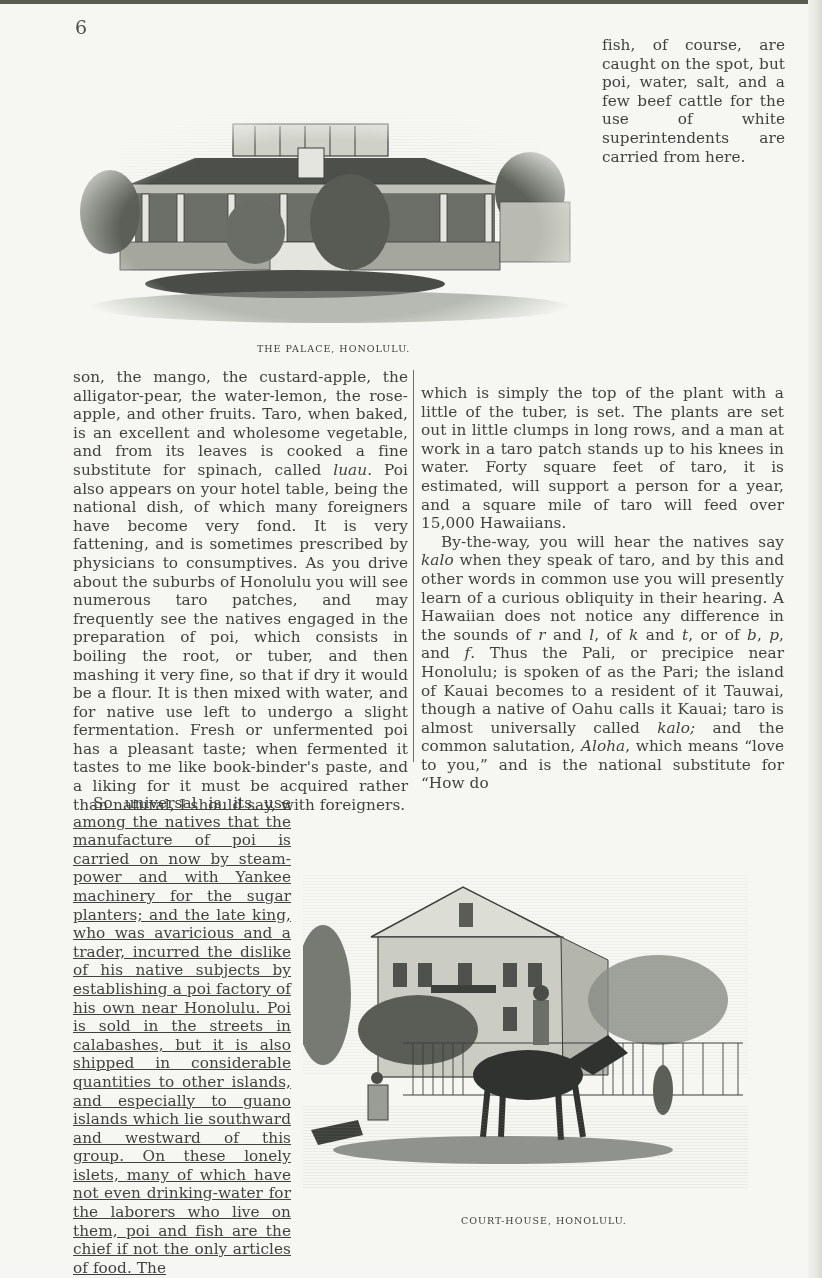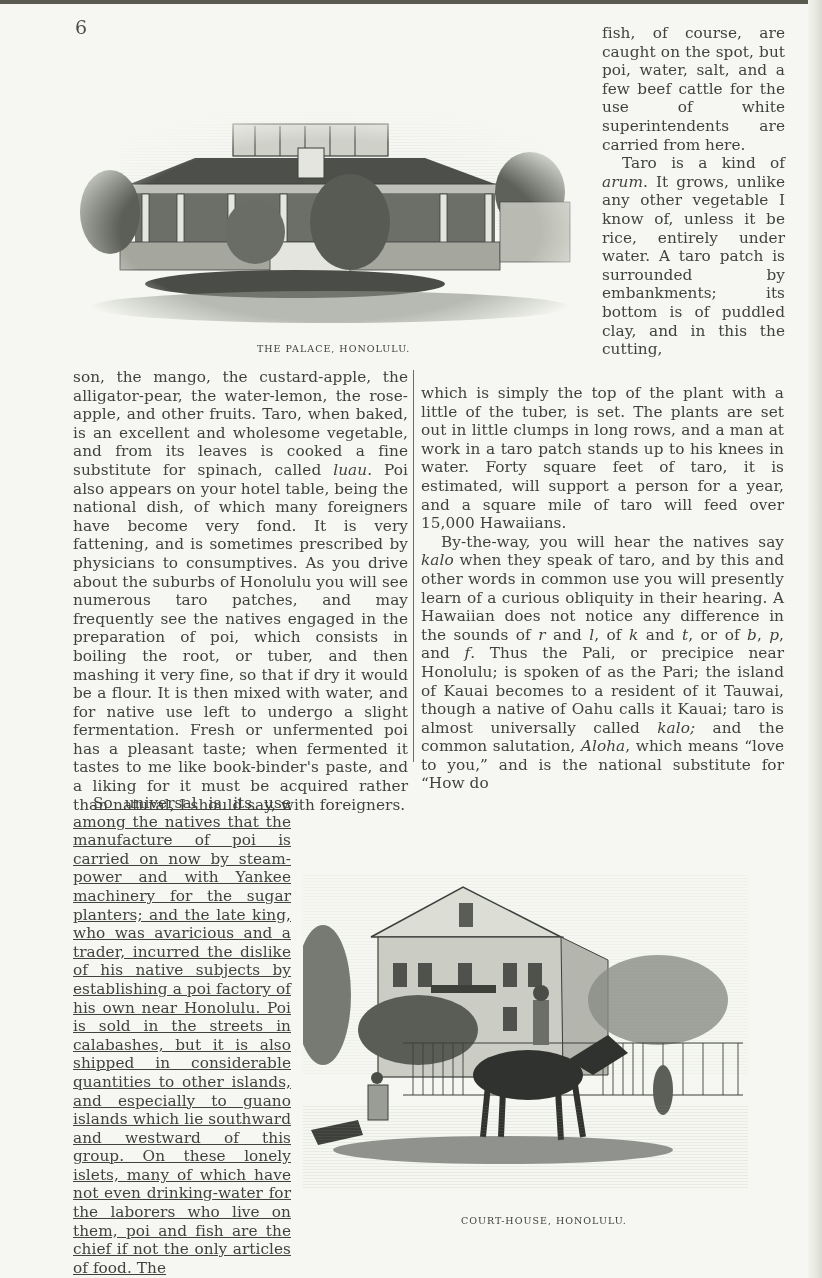--- a/index.html
+++ b/index.html
@@ -11,21 +11,21 @@
     position:relative;
   }
   .page-edge-top { position:absolute; left:0; top:0; width:822px; height:4px; background:#5a5a50; }
   .page-edge-right { position:absolute; right:0; top:0; width:14px; height:1278px;
     background:linear-gradient(to right,#f2f3ee,#e6e8e0 60%,#d9dbd2); }
   .page-number { position:absolute; left:75px; top:16px; font-size:19px; color:#4a4d49; }
   .text { font-size:15.3px; line-height:18.6px; text-align:justify; letter-spacing:0.05px; }
   .text p { margin:0; }
   .indent { text-indent:20px; }
   .col { position:absolute; }
-  .right-top { left:602px; top:24px; width:183px; }
+  .right-top { left:602px; top:36px; width:183px; }
   .col-left { left:73px; top:368px; width:335px; }
   .col-right { left:421px; top:384px; width:363px; }
   .col-divider { position:absolute; left:413px; top:370px; width:1px; height:392px; background:#6a6d68; }
   .col-left-bottom { left:73px; top:758px; width:218px;text-decoration:underline; }
   .caption { position:absolute; font-size:9.5px; letter-spacing:1px; font-weight:normal; color:#3b3e3a; font-variant:small-caps; }
   .cap-palace { left:257px; top:343px; }
   .cap-court { left:461px; top:1215px; }
   .engraving { position:absolute; }
   .palace { left:80px; top:112px; width:500px; height:215px; }
   .court { left:303px; top:875px; width:445px; height:315px; }
@@ -83,21 +83,20 @@
   <rect x="420" y="90" width="70" height="60" fill="#b9bbb2" stroke="#3c3f3a" stroke-width="0.6"></rect>
 
   <ellipse cx="215" cy="172" rx="150" ry="14" fill="#4a4d47"></ellipse>
   <ellipse cx="250" cy="195" rx="240" ry="16" fill="#8e9189" opacity="0.6"></ellipse>
   <rect x="0" y="0" width="500" height="215" fill="url(#vg1)"></rect>
 </svg>
 <div class="caption cap-palace">THE PALACE, HONOLULU.</div>
 
 <div class="col right-top text">
   <p>fish, of course, are caught on the spot, but poi, water, salt, and a few beef cattle for the use of white superintendents are carried from here.</p>
-  <p class="indent"><span>Taro is a kind of </span><i>arum</i><span>. It grows, unlike any other vegetable I know of, unless it be rice, entirely under water. A taro patch is surrounded by embankments; its bottom is of puddled clay, and in this the cutting,</span></p>
 </div>
 
 <div class="col col-left text">
   <p><span>son, the mango, the custard-apple, the alligator-pear, the water-lemon, the rose-apple, and other fruits. Taro, when baked, is an excellent and wholesome vegetable, and from its leaves is cooked a fine substitute for spinach, called </span><i>luau</i><span>. Poi also appears on your hotel table, being the national dish, of which many foreigners have become very fond. It is very fattening, and is sometimes prescribed by physicians to consumptives. As you drive about the suburbs of Honolulu you will see numerous taro patches, and may frequently see the natives engaged in the preparation of poi, which consists in boiling the root, or tuber, and then mashing it very fine, so that if dry it would be a flour. It is then mixed with water, and for native use left to undergo a slight fermentation. Fresh or unfermented poi has a pleasant taste; when fermented it tastes to me like book-binder's paste, and a liking for it must be acquired rather than natural, I should say, with foreigners.</span></p>
 </div>
 
 <div class="col-divider"></div>
 
 <div class="col col-right text">
   <p>which is simply the top of the plant with a little of the tuber, is set. The plants are set out in little clumps in long rows, and a man at work in a taro patch stands up to his knees in water. Forty square feet of taro, it is estimated, will support a person for a year, and a square mile of taro will feed over 15,000 Hawaiians.</p>

